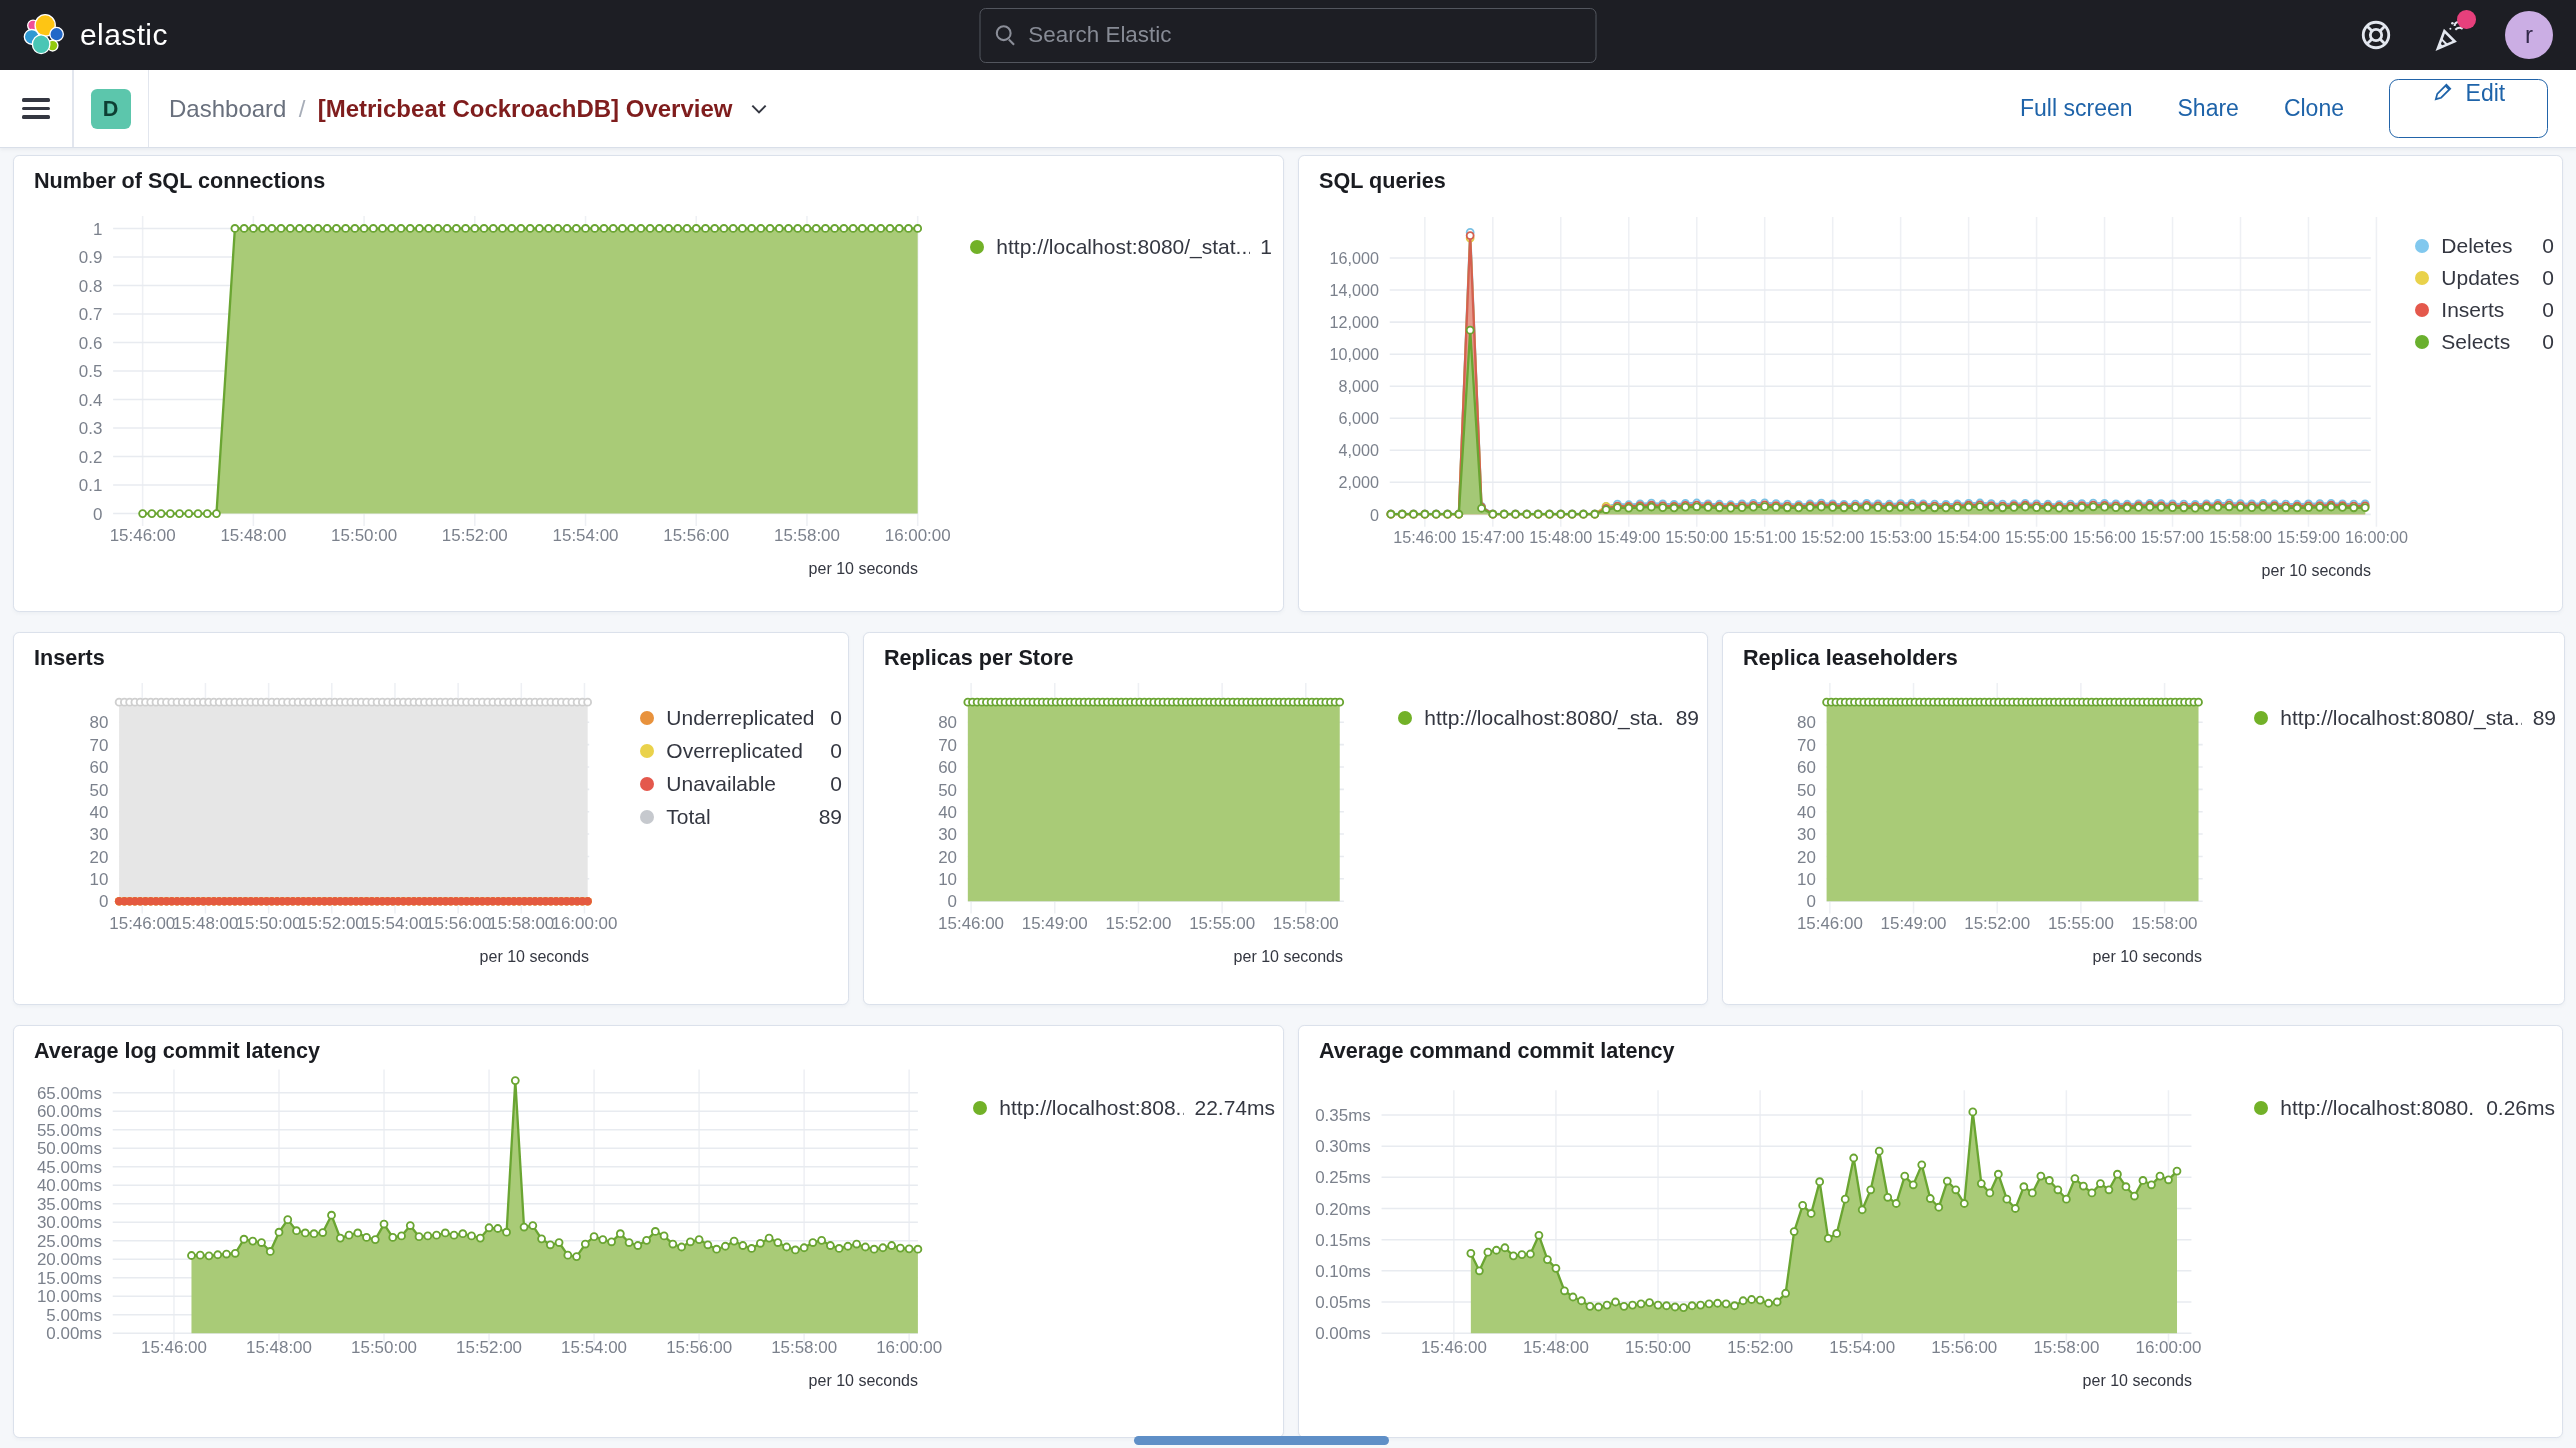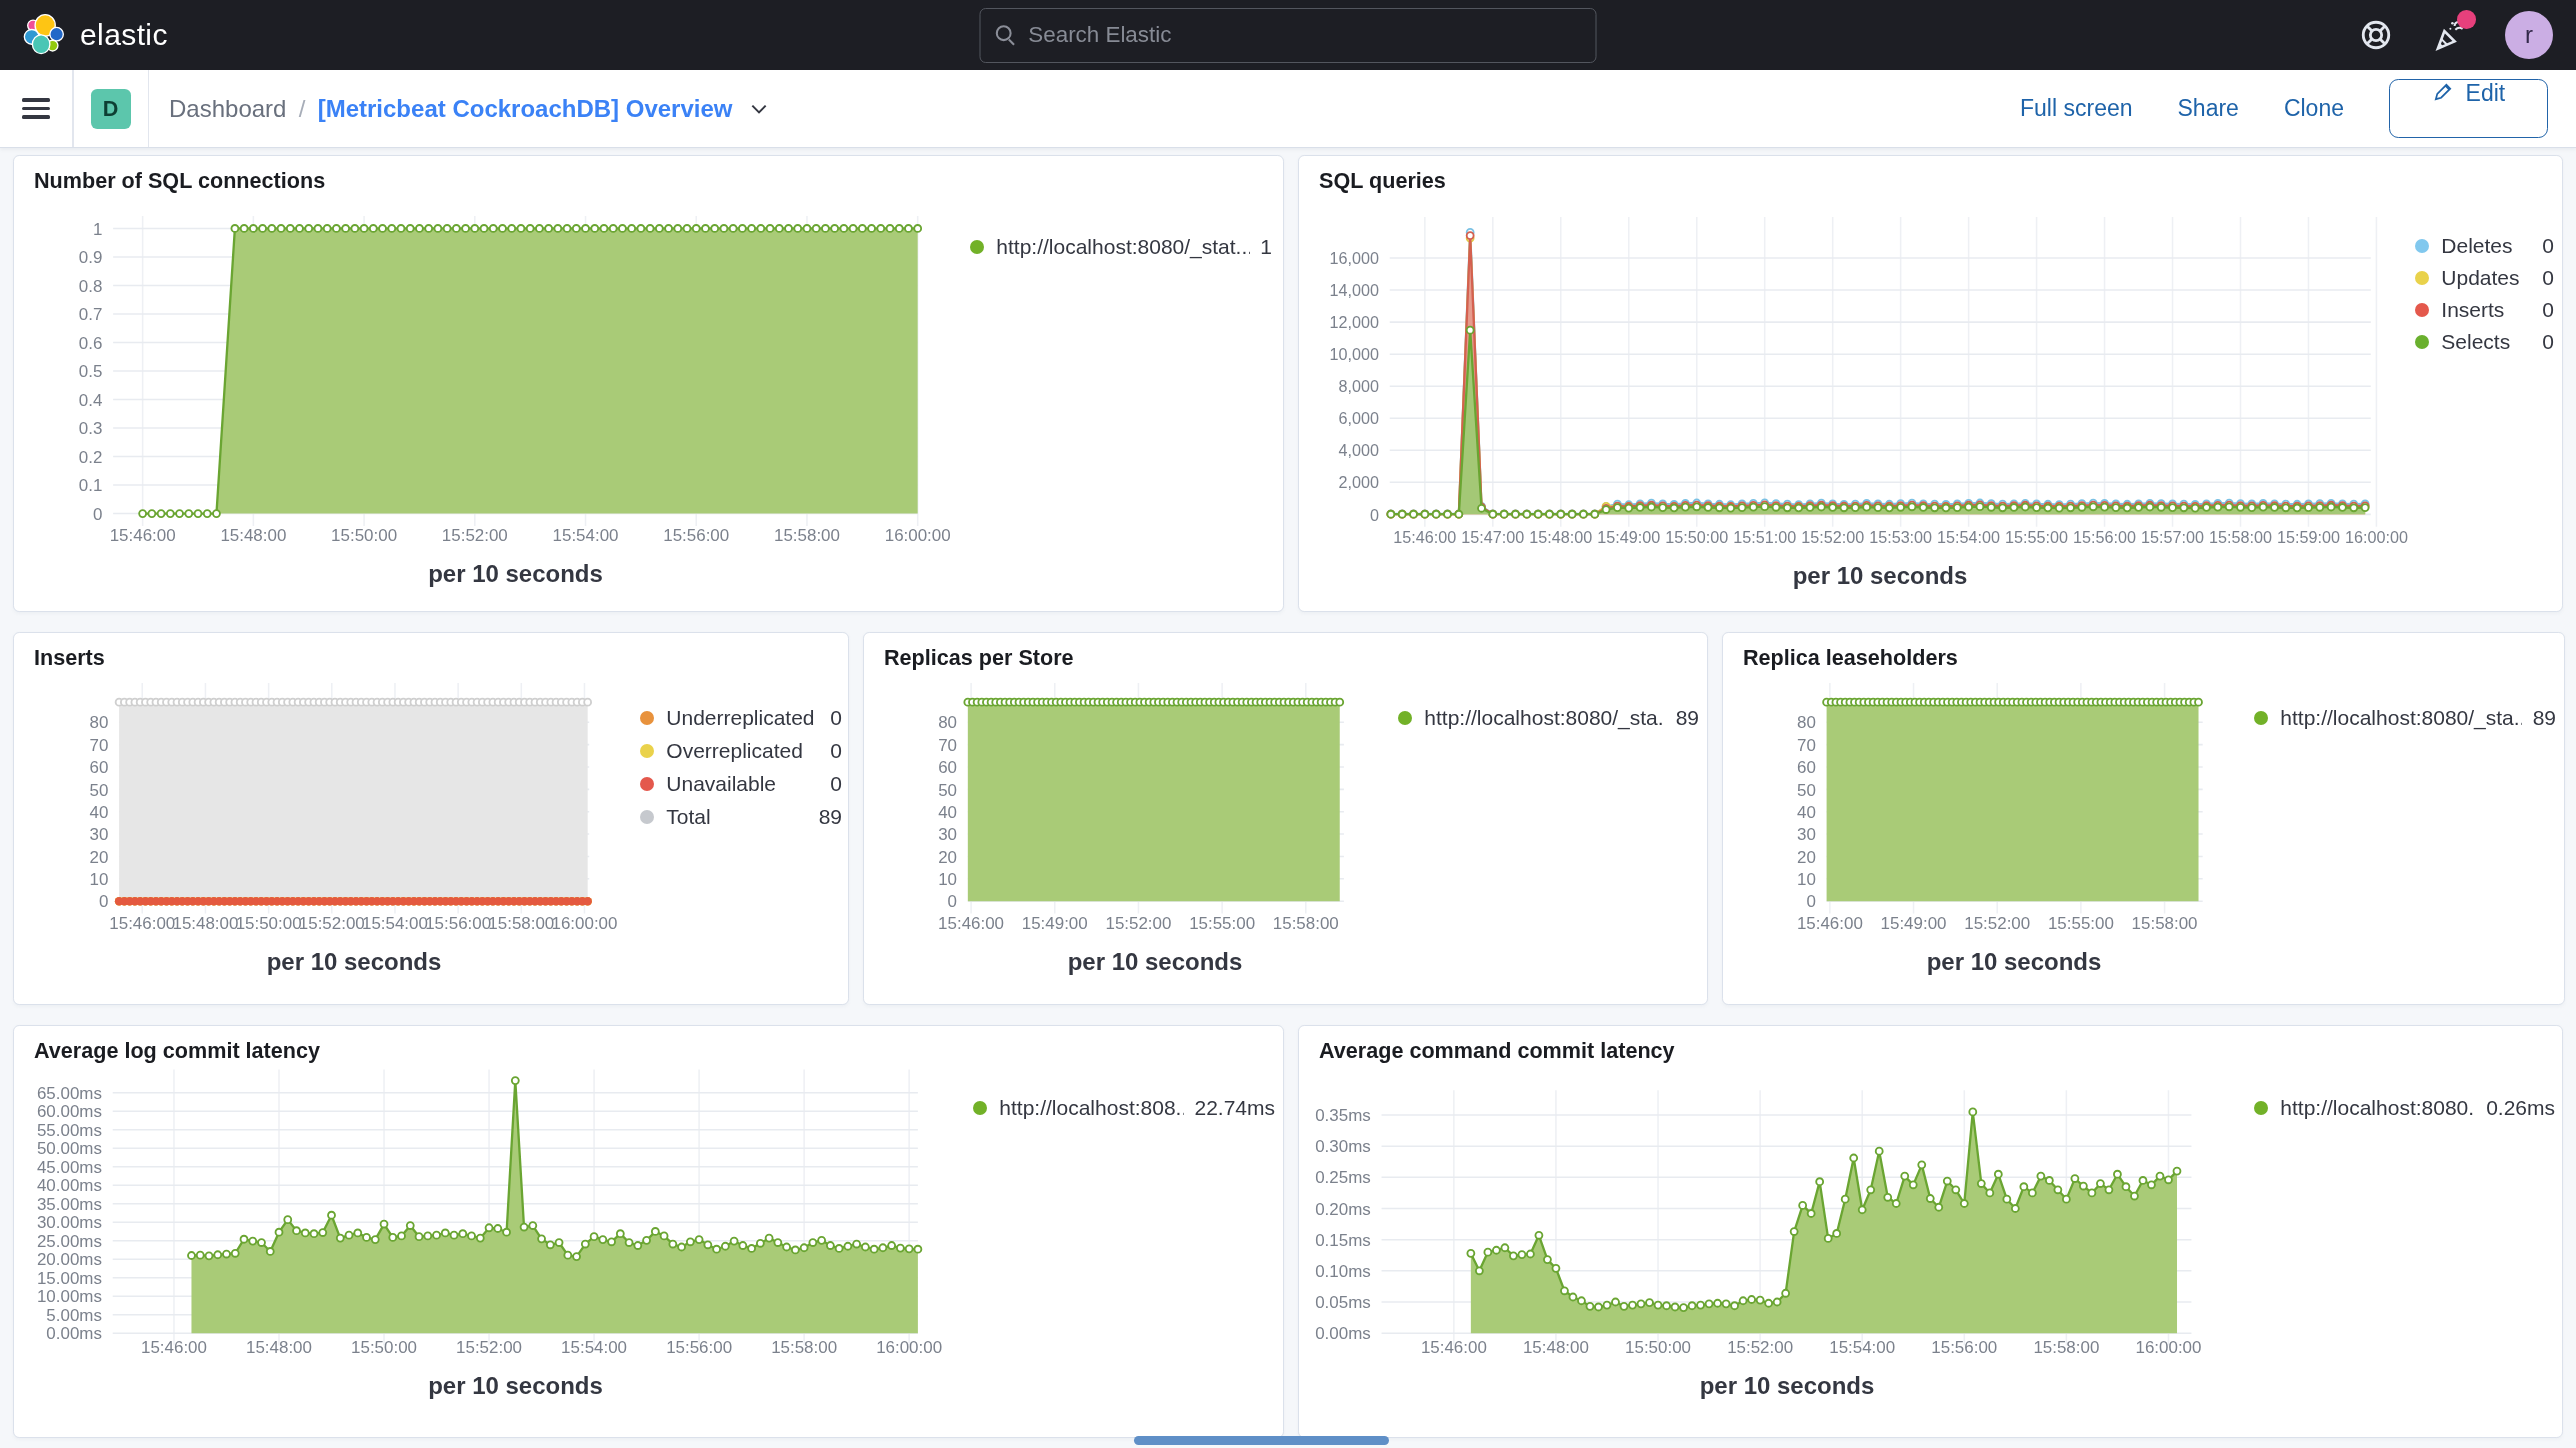--- a/index.html
+++ b/index.html
@@ -27,39 +27,39 @@
     display:flex; align-items:center; box-shadow:0 1.5px 3.1px rgba(100,110,130,.08); }
   .hamburger { width:72px; height:100%; display:flex; align-items:center; justify-content:center; cursor:pointer; }
   .hamburger .bars { width:28px; }
   .hamburger .bars div { height:3.9px; background:#343741; border-radius:1.5px; margin:4.6px 0; }
   .tb-divider { width:1.5px; height:100%; background:#e2e6ee; }
   .dash-badge { width:40px; height:40px; margin:0 17px; border-radius:6.2px; background:#5cc6ac;
     color:#0d3f33; font-weight:bold; font-size:21.6px; display:flex; align-items:center; justify-content:center; cursor:pointer; }
   .crumbs { display:flex; align-items:center; margin-left:20px; gap:12.3px;justify-content:center; }
   .crumb-root { color:#69707d; font-size:24px; cursor:pointer; }
   .crumb-sep { color:#a7adb8; font-size:24px; }
-  .crumb-title { color:#3b82f6; font-size:24px; font-weight:600; }
+  .crumb-title { color:#7f1d1d; font-size:24px; font-weight:600; }
   .crumb-caret { margin-left:4.6px; display:flex; align-items:center; cursor:pointer; }
   .tb-actions { margin-left:auto; display:flex; align-items:center; gap:45px; margin-right:28px; }
   .tb-link { color:#1e63a9; font-size:23px; cursor:pointer; }
   .edit-btn { display:flex; align-items:flex-start; justify-content:center; gap:10.8px;
     width:159px; height:59px; border:1.5px solid #2264a9; border-radius:9.3px; background:#fff;
     color:#1e63a9; font-size:23px; cursor:pointer; }
 
   
   .content { padding:7px 13px 0 13px; }
   .row { display:grid; column-gap:14px; margin-bottom:20px; }
   .row1 { grid-template-columns:1271px 1265px; grid-auto-rows:457px;border-radius:13px; }
   .row2 { grid-template-columns:836px 845px 843px; grid-auto-rows:373px; }
   .row3 { grid-template-columns:1271px 1265px; grid-auto-rows:413px; margin-bottom:0; }
   .panel { position:relative; background:#ffffff; border:1.5px solid #dbe1eb; border-radius:6.2px;
     box-shadow:0 1.5px 3.1px rgba(120,130,150,.06); overflow:hidden; }
   .panel-title { position:absolute; left:20px; top:12.3px; font-size:21.6px; font-weight:700; color:#1a1c21; }
   .chart { position:absolute; left:0; top:0; }
-  .xlabel { position:absolute; text-align:center; font-size:24px; font-weight:700; color:#343741; }
+  .xlabel { position:absolute; text-align:right; font-size:16px; font-weight:400; color:#343741; }
   .legend { position:absolute; }
   .lg-row { display:flex; align-items:center; cursor:pointer; }
   .lg-dot { width:14px; height:14px; border-radius:50%; flex:0 0 14px; margin-right:12.3px; }
   .lg-lab { flex:1; font-size:21px; color:#343741; white-space:nowrap; overflow:hidden; }
   .lg-val { font-size:21px; color:#343741; text-align:right; margin-left:10.8px; }
 
   .hscroll-thumb { position:absolute; left:1134px; top:1436px; width:255px; height:8.5px;
     border-radius:4.6px; background:#5f8fc7; cursor:pointer; }
 </style>
 </head>

